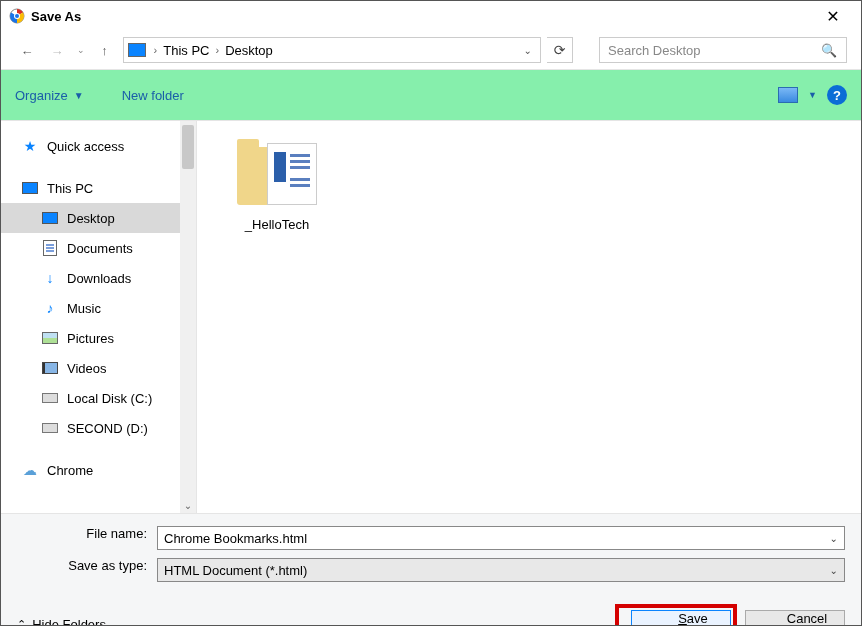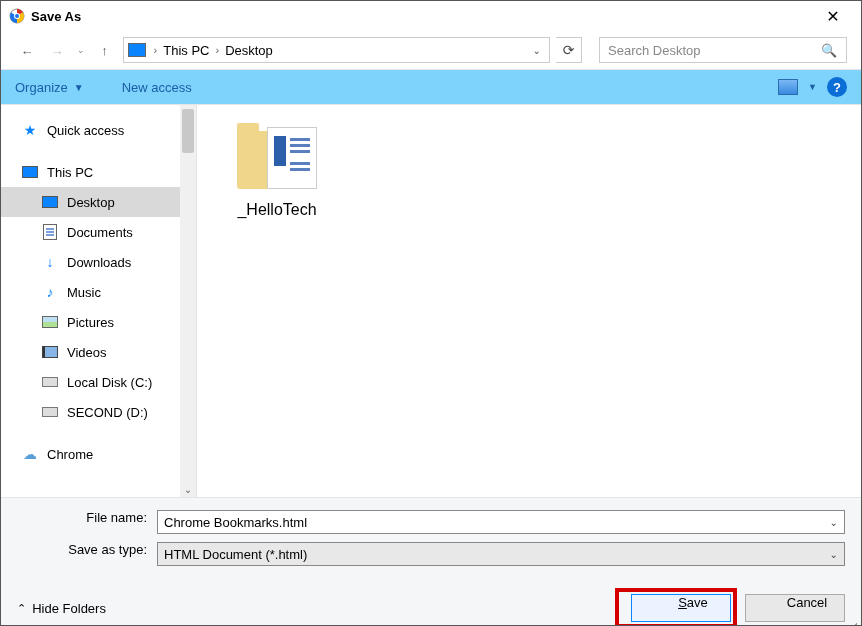--- a/index.html
+++ b/index.html
@@ -16,26 +16,26 @@
 .nav-btn { width: 24px; height: 24px; display: flex; align-items: center; justify-content: center; color: #555; }
 .nav-btn.disabled { color: #bbb; }
 .nav-chev { font-size: 9px; color: #888; margin: 0 2px; }
 .breadcrumb-box { flex: 1; height: 26px; border: 1px solid #ccc; display: flex; align-items: center; padding: 0 4px; gap: 2px; background: #fff; }
 .breadcrumb-box .monitor { width: 18px; height: 14px; background: #0a84ff; border: 1px solid #666; margin-right: 2px; }
 .breadcrumb-box .sep { color: #666; font-size: 11px; margin: 0 4px; }
 .breadcrumb-box .crumb { color: #000; }
 .breadcrumb-box .spacer { flex: 1; }
 .breadcrumb-box .down { font-size: 10px; color: #555; margin-right: 4px; }
 .refresh { width: 26px; height: 26px; border: 1px solid #ccc; border-left: none; display: flex; align-items: center; justify-content: center; font-size: 14px; color: #444; }
-.searchbox { width: 248px; height: 26px; border: 1px solid #ccc; margin-left: 11px; display: flex; align-items: center; padding: 0 8px; color: #888; }
+.searchbox { width: 248px; height: 26px; border: 1px solid #ccc; margin-left: 20px; display: flex; align-items: center; padding: 0 8px; color: #888; }
 .searchbox .ph { flex: 1; }
 .searchbox .mag { font-size: 13px; }
 
 
-.toolbar { height: 36px; background: #7dd3fc; border-top: 1px solid #e5e5e5; border-bottom: 1px solid #e5e5e5; display: flex; align-items: center; padding: 0 14px; }
+.toolbar { height: 52px; background: #86efac; border-top: 1px solid #e5e5e5; border-bottom: 1px solid #e5e5e5; display: flex; align-items: center; padding: 0 14px; }
 .toolbar .org { color: #1a5ea8; display: flex; align-items: center; gap: 6px; cursor: pointer; }
 .toolbar .newf { color: #1a5ea8; margin-left: 38px; cursor: pointer; }
 .toolbar .right { margin-left: auto; display: flex; align-items: center; gap: 10px; }
 .view-btn { width: 20px; height: 16px; background: linear-gradient(#7ab8f5, #3a8ae0); border: 1px solid #2a6cb0; }
 .help-btn { width: 20px; height: 20px; border-radius: 50%; background: #0b6dd6; color: #fff; display: flex; align-items: center; justify-content: center; font-weight: bold; font-size: 13px; }
 
 
 .main { display: flex; height: 392px; }
 .sidebar-wrap { width: 196px; display: flex; border-right: 1px solid #e5e5e5; }
 .sidebar { width: 180px; padding-top: 10px; overflow: hidden; }
@@ -50,21 +50,21 @@
 .scroll-arrow-b { position: absolute; bottom: 2px; left: 0; right: 0; text-align: center; font-size: 10px; color: #666; }
 
 .files { flex: 1; padding: 18px 30px; }
 .folder-item { width: 100px; text-align: center; cursor: pointer; }
 .folder-icon { width: 80px; height: 70px; margin: 0 auto 8px; position: relative; }
 .folder-back { position: absolute; left: 0; top: 8px; width: 60px; height: 58px; background: #f0d68a; border-radius: 3px; }
 .folder-tab { position: absolute; left: 0; top: 0; width: 22px; height: 12px; background: #f0d68a; border-radius: 2px 2px 0 0; }
 .folder-doc { position: absolute; right: 0; top: 4px; width: 50px; height: 62px; background: #fff; border: 1px solid #ccc; }
 .folder-doc::before { content:""; position:absolute; left:6px; top:8px; width:12px; height:30px; background:#2b5faa; }
 .folder-doc::after { content:""; position:absolute; right:6px; top:10px; width:20px; height:3px; background:#5a7fbf; box-shadow: 0 6px 0 #5a7fbf, 0 12px 0 #5a7fbf, 0 24px 0 #5a7fbf, 0 30px 0 #5a7fbf; }
-.folder-name { font-size: 16px; }
+.folder-name { font-size: 13px; }
 
 
 .bottom { background: #f5f6f7; border-top: 1px solid #e5e5e5; padding: 12px 16px 10px; position: relative; }
 .form-row { display: flex; align-items: flex-start; margin-bottom: 8px; }
 .form-row .lbl { width: 140px; text-align: right; padding-right: 10px; }
 .form-row .field { flex: 1; height: 24px; border: 1px solid #888; background: #fff; display: flex; align-items: center; padding: 0 6px; }
 .form-row .field.type { background: #e8e8e8; }
 .form-row .field .val { flex: 1; }
 .form-row .field .dd { font-size: 10px; color: #444; }
 .btn-row { display: flex; align-items: center; margin-top: 24px; }
@@ -126,21 +126,21 @@
     <span class="ph">Search Desktop</span>
     <span class="mag">🔍</span>
   </div>
 </div>
 
 <div class="toolbar">
   <span class="org">
     <span>Organize</span>
     <span style="font-size:10px">▼</span>
   </span>
-  <span class="newf">New access</span>
+  <span class="newf">New folder</span>
   <div class="right">
     <span class="view-btn"></span>
     <span style="font-size:9px;color:#1a5ea8">▼</span>
     <span class="help-btn">?</span>
   </div>
 </div>
 
 <div class="main">
   <div class="sidebar-wrap">
     <div class="sidebar">

